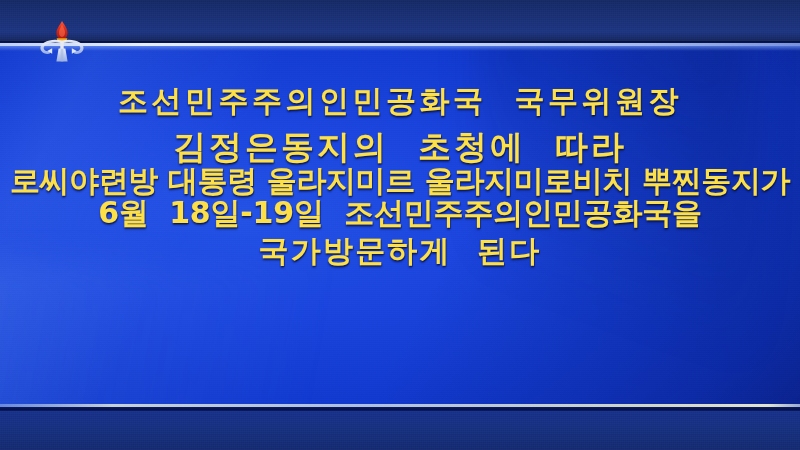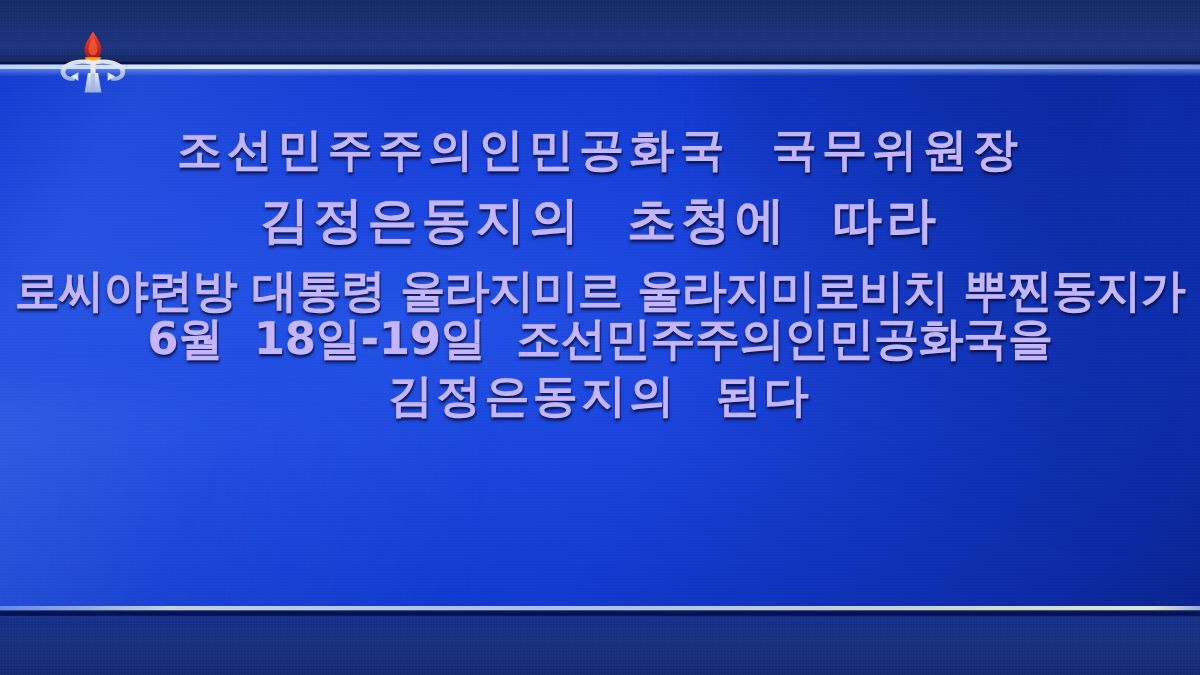--- a/index.html
+++ b/index.html
@@ -165,38 +165,38 @@
   .logo svg { display: block; width: 100%; height: 100%; }
 
   
   .text-block {
     position: absolute;
     left: 0; right: 0;
     top: 86px;
     text-align: center;
   }
   .line {
-    color: #c4b5fd;
+    color: #fde047;
     font-weight: bold;
     white-space: pre;
     line-height: 1.0;
     text-shadow:
       0 2px 2px rgba(3,10,50,0.60),
       1px 1px 0 rgba(3,10,50,0.40),
       0 0 1px rgba(255,255,255,0.25);
   }
   .line-1 {
     font-size: 30px;
     letter-spacing: 3.5px;
     margin-bottom: 14px;
   }
   .line-2 {
     font-size: 33px;
     letter-spacing: 3px;
-    margin-bottom: 17px;
+    margin-bottom: 3px;
   }
   .line-3 {
     font-size: 30px;
     letter-spacing: -0.4px;
     margin-bottom: 2px;
   }
   .line-4 {
     font-size: 30px;
     letter-spacing: -0.2px;
     margin-bottom: 8px;
@@ -261,21 +261,21 @@
       <path d="M22.6 29.6 L29.4 29.6 L31.6 42.6 L20.4 42.6 Z" fill="url(#wingGrad)"></path>
       <rect x="24.6" y="29.6" width="2.8" height="13" fill="#9fb3d8" opacity="0.55"></rect>
     </svg>
   </div>
 
   <div class="text-block">
     <div class="line line-1">조선민주주의인민공화국  국무위원장</div>
     <div class="line line-2">김정은동지의  초청에  따라</div>
     <div class="line line-3">로씨야련방 대통령 울라지미르 울라지미로비치 뿌찐동지가</div>
     <div class="line line-4">6월  18일-19일  조선민주주의인민공화국을</div>
-    <div class="line line-5">김정은동지의  된다</div>
+    <div class="line line-5">국가방문하게  된다</div>
   </div>
 
   <div class="rule-bot-bright"></div>
   <div class="rule-bot-dark"></div>
   <div class="band-bottom">
     <div class="band-bottom-noise"></div>
   </div>
 
 </div>
 

